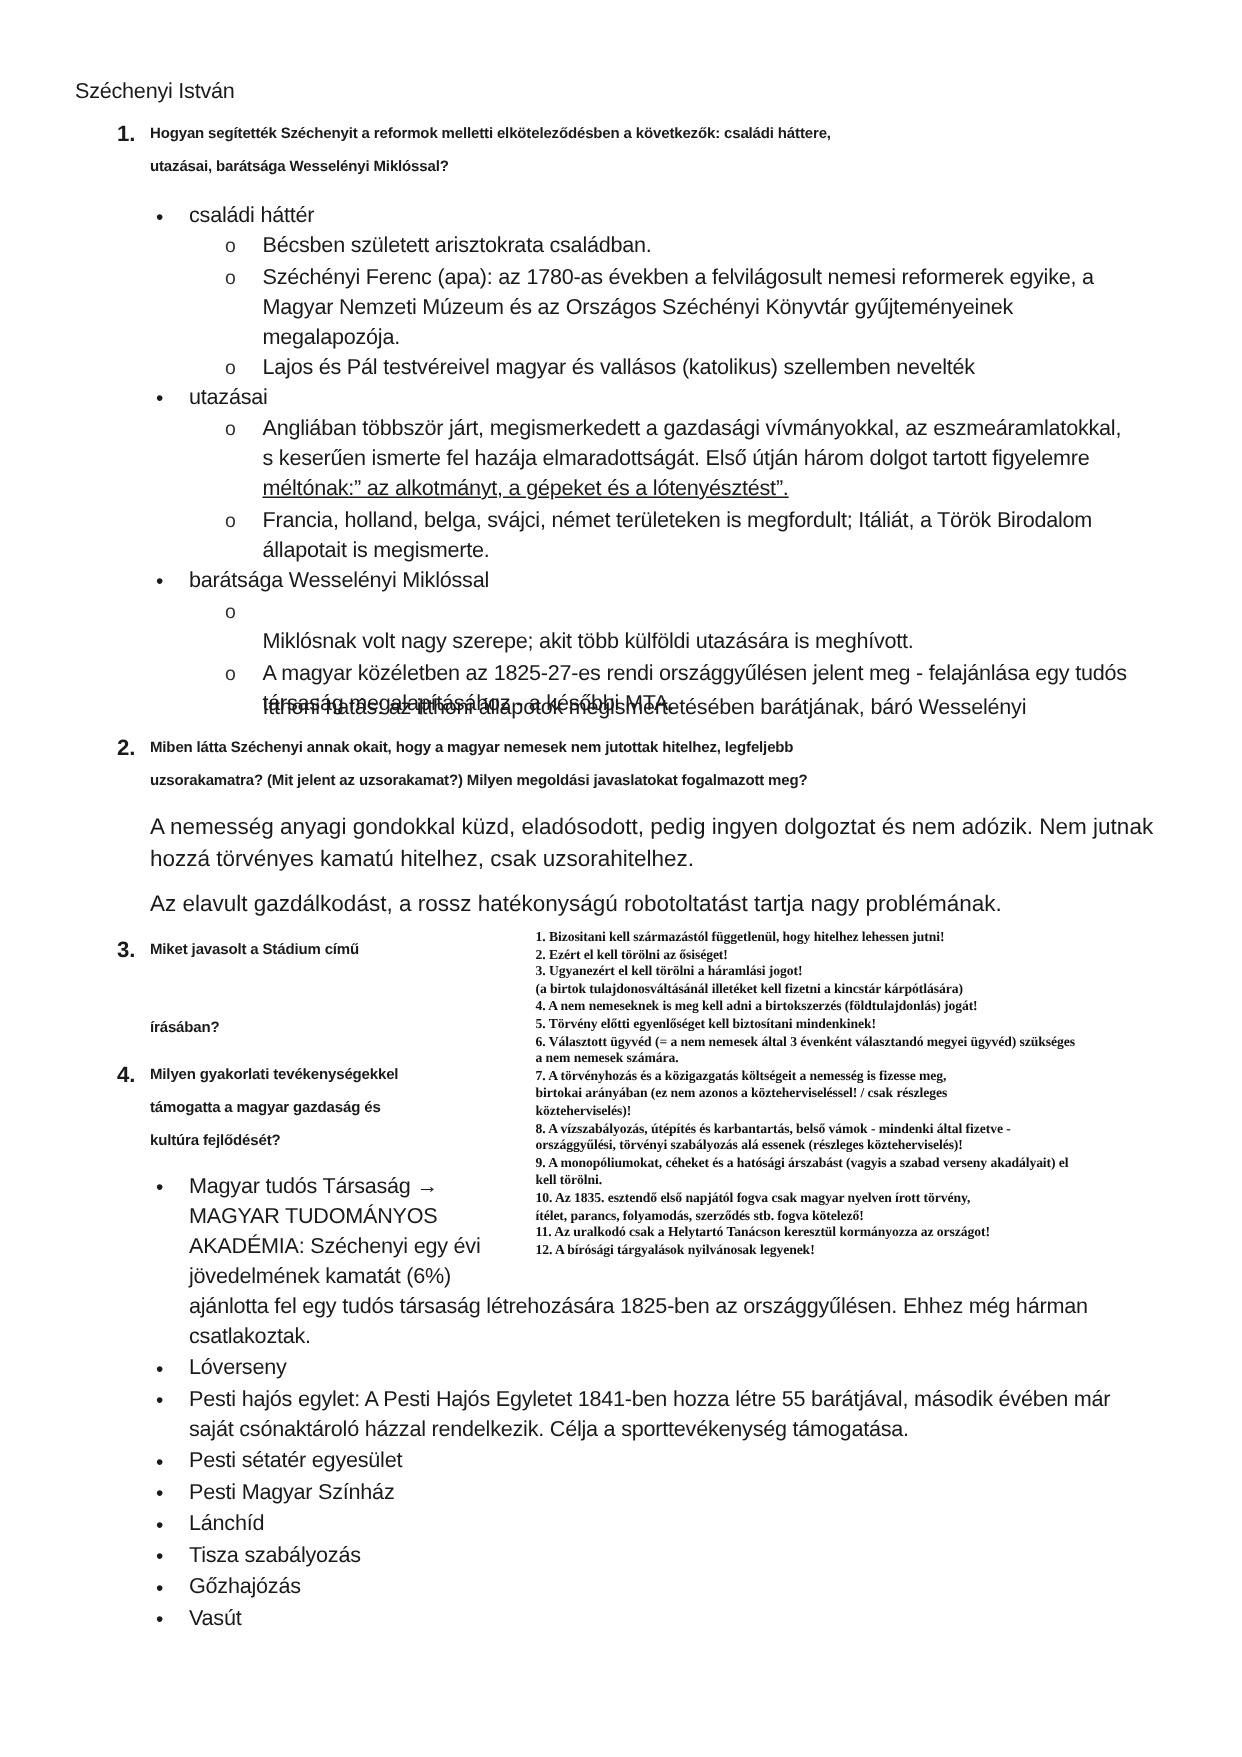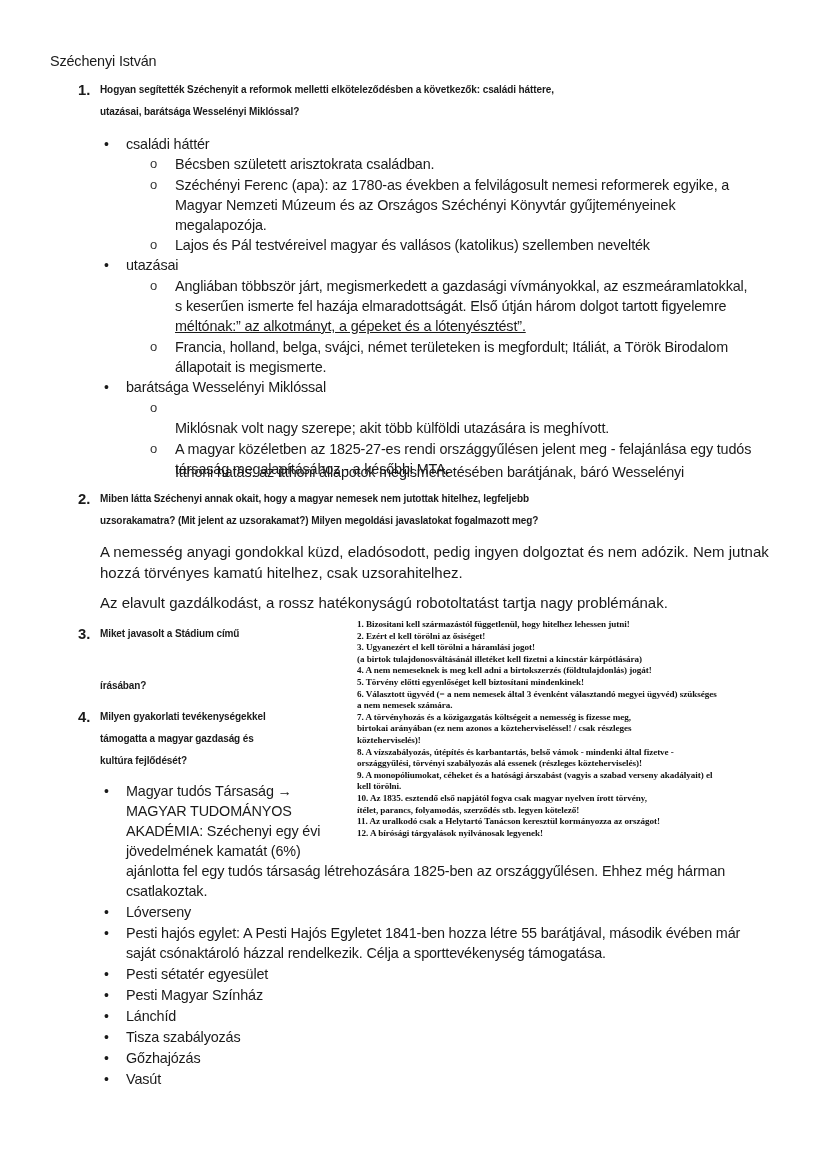--- a/index.html
+++ b/index.html
@@ -103,21 +103,21 @@
     <div>6. Választott ügyvéd (= a nem nemesek által 3 évenként választandó megyei ügyvéd) szükséges</div>
     <div>a nem nemesek számára.</div>
     <div>7. A törvényhozás és a közigazgatás költségeit a nemesség is fizesse meg,</div>
     <div>birtokai arányában (ez nem azonos a közteherviseléssel! / csak részleges</div>
     <div>közteherviselés)!</div>
     <div>8. A vízszabályozás, útépítés és karbantartás, belső vámok - mindenki által fizetve -</div>
     <div>országgyűlési, törvényi szabályozás alá essenek (részleges közteherviselés)!</div>
     <div>9. A monopóliumokat, céheket és a hatósági árszabást (vagyis a szabad verseny akadályait) el</div>
     <div>kell törölni.</div>
     <div>10. Az 1835. esztendő első napjától fogva csak magyar nyelven írott törvény,</div>
-    <div>ítélet, parancs, folyamodás, szerződés stb. legyen kötelező!</div>
+    <div>ítélet, parancs, folyamodás, szerződés stb. fogva kötelező!</div>
     <div>11. Az uralkodó csak a Helytartó Tanácson keresztül kormányozza az országot!</div>
     <div>12. A bírósági tárgyalások nyilvánosak legyenek!</div>
   </div>
 
   <div>
     <div class="abs qnum" style="left:78px; top:706px;">4.</div>
     <div class="abs qtext" style="left:100px; top:706px;">Milyen gyakorlati tevékenységekkel</div>
     <div class="abs qtext" style="left:100px; top:728px;">támogatta a magyar gazdaság és</div>
     <div class="abs qtext" style="left:100px; top:750px;">kultúra fejlődését?</div>
 

